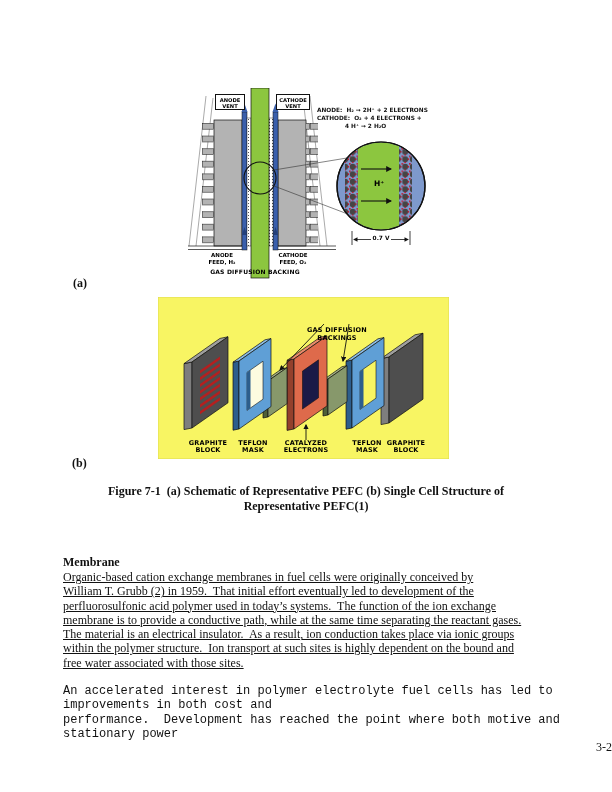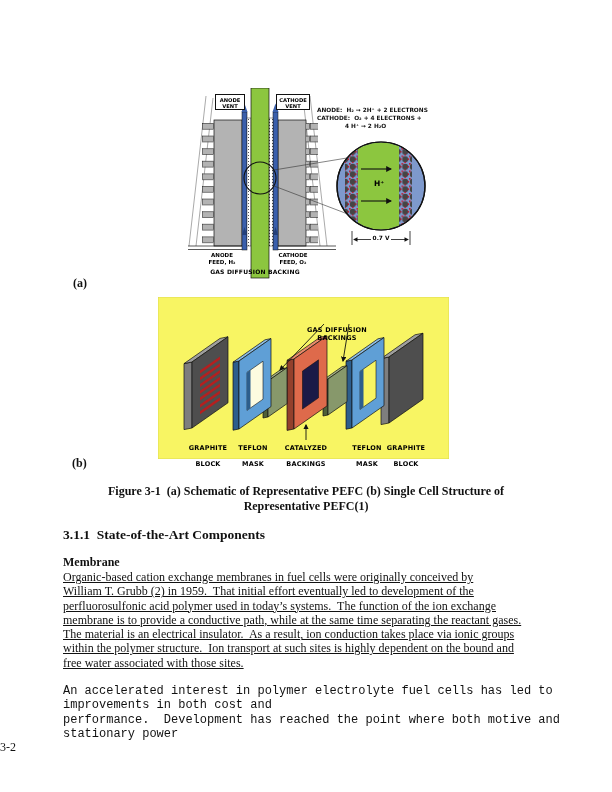--- a/index.html
+++ b/index.html
@@ -5,34 +5,34 @@
   html,body{margin:0;padding:0;background:#e8e8e8;}
   .page{position:relative;width:612px;height:792px;background:#ffffff;margin:0 auto;
         font-family:"Liberation Serif", serif;color:#111;overflow:hidden;}
   .abs{position:absolute;}
   
   .fig-label{font-weight:bold;font-size:12px;}
   .caption{width:500px;text-align:center;font-weight:bold;font-size:12px;line-height:14.6px;white-space:pre-wrap;}
   .heading{font-weight:bold;font-size:13.5px;white-space:pre-wrap;}
   .subhead{font-weight:bold;font-size:12px;}
   .body-par{width:502px;font-size:12px;line-height:14.3px;white-space:pre-wrap;}
-  .pagenum{width:612px;text-align:left;font-size:12px;}
+  .pagenum{width:612px;text-align:right;font-size:12px;}
   
   .dlbl{font-family:"DejaVu Sans", sans-serif;font-weight:bold;color:#000;
         text-align:center;white-space:pre-line;z-index:3;}
   .ventbox{border:1px solid #111;background:#fff;font-size:5.2px;line-height:6.4px;
            padding-top:1.5px;box-sizing:border-box;}
   .rxn{font-family:"DejaVu Sans", sans-serif;font-weight:bold;font-size:5.8px;
        white-space:pre;z-index:3;}
   .feed{font-size:5.5px;line-height:6.6px;}
   .gdb{font-size:6px;letter-spacing:.2px;}
   .hion{font-size:7.5px;}
   .volt{font-size:5.8px;}
   .gdb2{font-size:6.5px;line-height:7.6px;letter-spacing:.2px;}
-  .blbl{font-size:6.5px;line-height:16px;letter-spacing:.2px;}
+  .blbl{font-size:6.5px;line-height:7px;letter-spacing:.2px;}
   svg{position:absolute;left:0;top:0;z-index:1;}
 </style>
 </head>
 <body>
 
 <div class="page">
 
   <div class="abs" style="left:184px;top:88px;width:256px;height:194px;">
     <svg width="256" height="194" viewBox="0 0 256 194">
       <defs>
@@ -214,33 +214,32 @@
       <line x1="148" y1="143" x2="148" y2="128" stroke="#111" stroke-width="0.9" marker-end="url(#arrb)"></line>
     </svg>
 
     <div class="abs dlbl gdb2" style="left:139px;top:6px;width:80px;margin-top:24px;">GAS DIFFUSION
 BACKINGS</div>
     <div class="abs dlbl blbl" style="left:24px;top:143px;width:52px;">GRAPHITE
 BLOCK</div>
     <div class="abs dlbl blbl" style="left:72px;top:143px;width:46px;">TEFLON
 MASK</div>
     <div class="abs dlbl blbl" style="left:119px;top:143px;width:58px;">CATALYZED
-BACKINGS</div>
+ELECTRONS</div>
     <div class="abs dlbl blbl" style="left:186px;top:143px;width:46px;">TEFLON
 MASK</div>
     <div class="abs dlbl blbl" style="left:222px;top:143px;width:52px;">GRAPHITE
 BLOCK</div>
   </div>
 
   <div class="abs fig-label" style="left:72px;top:456px;">(b)</div>
 
-  <div class="abs caption" style="left:56px;top:484px;">Figure 3-1  (a) Schematic of Representative PEFC (b) Single Cell Structure of
+  <div class="abs caption" style="left:56px;top:484px;">Figure 7-1  (a) Schematic of Representative PEFC (b) Single Cell Structure of
 Representative PEFC(1)</div>
 
-  <div class="abs heading" style="left:63px;top:527px;">3.1.1  State-of-the-Art Components</div>
 
   <div class="abs subhead" style="left:63px;top:555px;">Membrane</div>
 
   <div class="abs body-par" style="left:63px;top:570px;text-decoration:underline;">Organic-based cation exchange membranes in fuel cells were originally conceived by
 William T. Grubb (2) in 1959.  That initial effort eventually led to development of the
 perfluorosulfonic acid polymer used in today’s systems.  The function of the ion exchange
 membrane is to provide a conductive path, while at the same time separating the reactant gases.
 The material is an electrical insulator.  As a result, ion conduction takes place via ionic groups
 within the polymer structure.  Ion transport at such sites is highly dependent on the bound and
 free water associated with those sites.</div>

